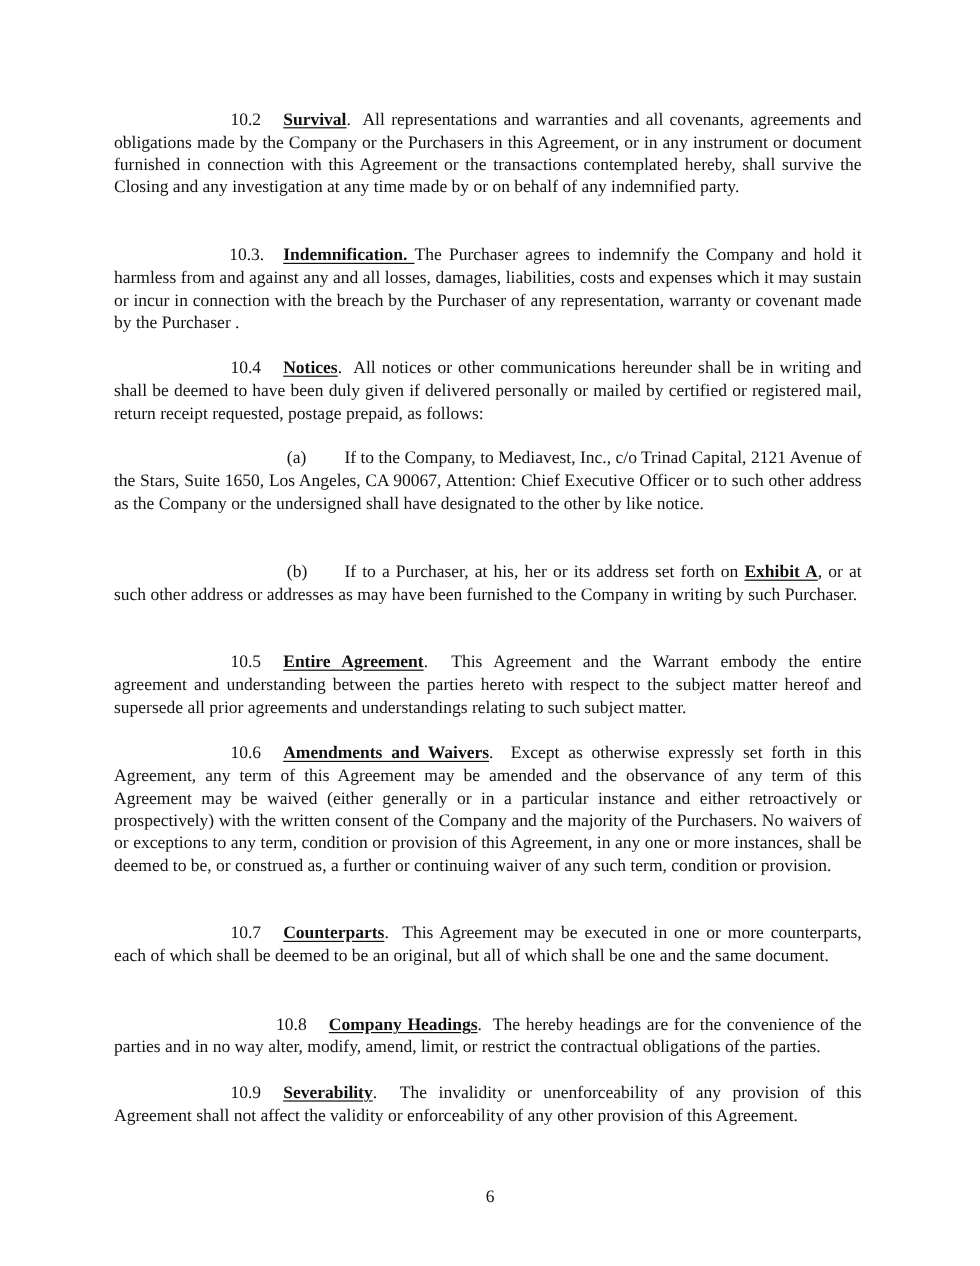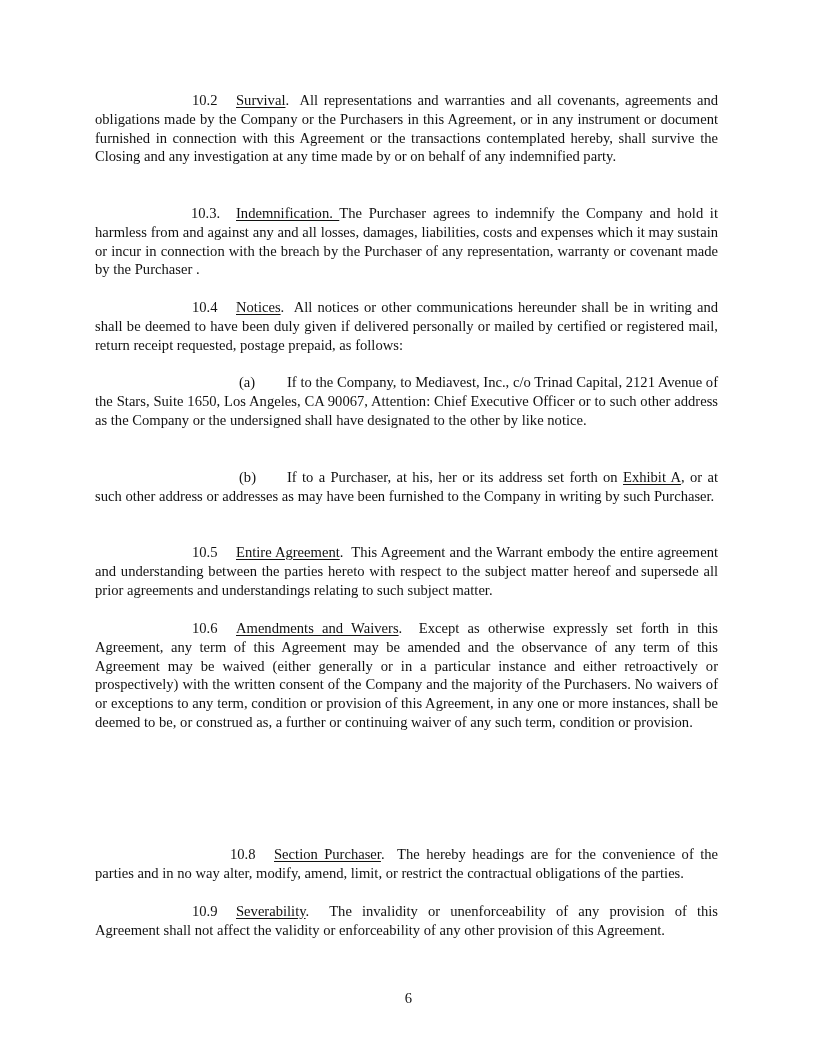--- a/index.html
+++ b/index.html
@@ -8,21 +8,21 @@
       position: absolute; left: 0; top: 0; width: 817px; height: 1055px;
       background: #ffffff; color: #111111;
       font-family: "Liberation Serif", "DejaVu Serif", serif;
       font-size: 14.6px; line-height: 18.8px;
     }
     .para {
       position: absolute; left: 95px; width: 623px;
       text-align: justify; margin: 0;
     }
     .num { display: inline-block; }
-    .u { text-decoration: underline; text-underline-offset: 2px; }
+    .u { text-decoration: underline; text-underline-offset: 2px; font-weight: bold; }
     .pnum {
       position: absolute; top: 989px; left: 0; width: 817px; text-align: center;
     }
   </style>
 </head>
 <body>
 
 <div class="page">
 
   <p class="para" style="top:91px;"><span style="display:inline-block;width:97px;"></span><span class="num" style="width:44px;">10.2</span><span class="u">Survival</span><span>.</span>&nbsp; <span>All representations and warranties and all covenants, agreements and obligations made by the Company or the Purchasers in this Agreement, or in any instrument or document furnished in connection with this Agreement or the transactions contemplated hereby, shall survive the Closing and any investigation at any time made by or on behalf of any indemnified party.</span></p>
@@ -32,19 +32,20 @@
   <p class="para" style="top:298px;"><span style="display:inline-block;width:97px;"></span><span class="num" style="width:44px;">10.4</span><span class="u">Notices</span><span>.</span>&nbsp; <span>All notices or other communications hereunder shall be in writing and shall be deemed to have been duly given if delivered personally or mailed by certified or registered mail, return receipt requested, postage prepaid, as follows:</span></p>
 
   <p class="para" style="top:373px;"><span style="display:inline-block;width:144px;"></span><span class="num" style="width:48px;">(a)</span><span>If to the Company, to Mediavest, Inc., c/o Trinad Capital, 2121 Avenue of the Stars, Suite 1650, Los Angeles, CA 90067, Attention: Chief Executive Officer or to such other address as the Company or the undersigned shall have designated to the other by like notice.</span></p>
 
   <p class="para" style="top:468px;"><span style="display:inline-block;width:144px;"></span><span class="num" style="width:48px;">(b)</span><span>If to a Purchaser, at his, her or its address set forth on </span><span class="u">Exhibit A</span><span>, or at such other address or addresses as may have been furnished to the Company in writing by such Purchaser.</span></p>
 
   <p class="para" style="top:543px;"><span style="display:inline-block;width:97px;"></span><span class="num" style="width:44px;">10.5</span><span class="u">Entire Agreement</span><span>.</span>&nbsp; <span>This Agreement and the Warrant embody the entire agreement and understanding between the parties hereto with respect to the subject matter hereof and supersede all prior agreements and understandings relating to such subject matter.</span></p>
 
   <p class="para" style="top:619px;"><span style="display:inline-block;width:97px;"></span><span class="num" style="width:44px;">10.6</span><span class="u">Amendments and Waivers</span><span>.</span>&nbsp; <span>Except as otherwise expressly set forth in this Agreement, any term of this Agreement may be amended and the observance of any term of this Agreement may be waived (either generally or in a particular instance and either retroactively or prospectively) with the written consent of the Company and the majority of the Purchasers.  No waivers of or exceptions to any term, condition or provision of this Agreement, in any one or more instances, shall be deemed to be, or construed as, a further or continuing waiver of any such term, condition or provision.</span></p>
 
+  <p class="para" style="top:769px;"><span style="display:inline-block;width:97px;"></span><span class="num" style="width:44px;">10.7</span><span class="u">Counterparts</span><span>.</span>&nbsp; <span>This Agreement may be executed in one or more counterparts, each of which shall be deemed to be an original, but all of which shall be one and the same document.</span></p>
 
-  <p class="para" style="top:845px;"><span style="display:inline-block;width:97px;"></span><span class="num" style="width:44px;margin-left:38px;">10.8</span><span class="u">Section Purchaser</span><span>.</span>&nbsp; <span>The hereby headings are for the convenience of the parties and in no way alter, modify, amend, limit, or restrict the contractual obligations of the parties.</span></p>
+  <p class="para" style="top:845px;"><span style="display:inline-block;width:97px;"></span><span class="num" style="width:44px;margin-left:38px;">10.8</span><span class="u">Company Headings</span><span>.</span>&nbsp; <span>The hereby headings are for the convenience of the parties and in no way alter, modify, amend, limit, or restrict the contractual obligations of the parties.</span></p>
 
   <p class="para" style="top:902px;"><span style="display:inline-block;width:97px;"></span><span class="num" style="width:44px;">10.9</span><span class="u">Severability</span><span>.</span>&nbsp; <span>The invalidity or unenforceability of any provision of this Agreement shall not affect the validity or enforceability of any other provision of this Agreement.</span></p>
 
   <div class="pnum">6</div>
 </div>
 
 </body></html>

